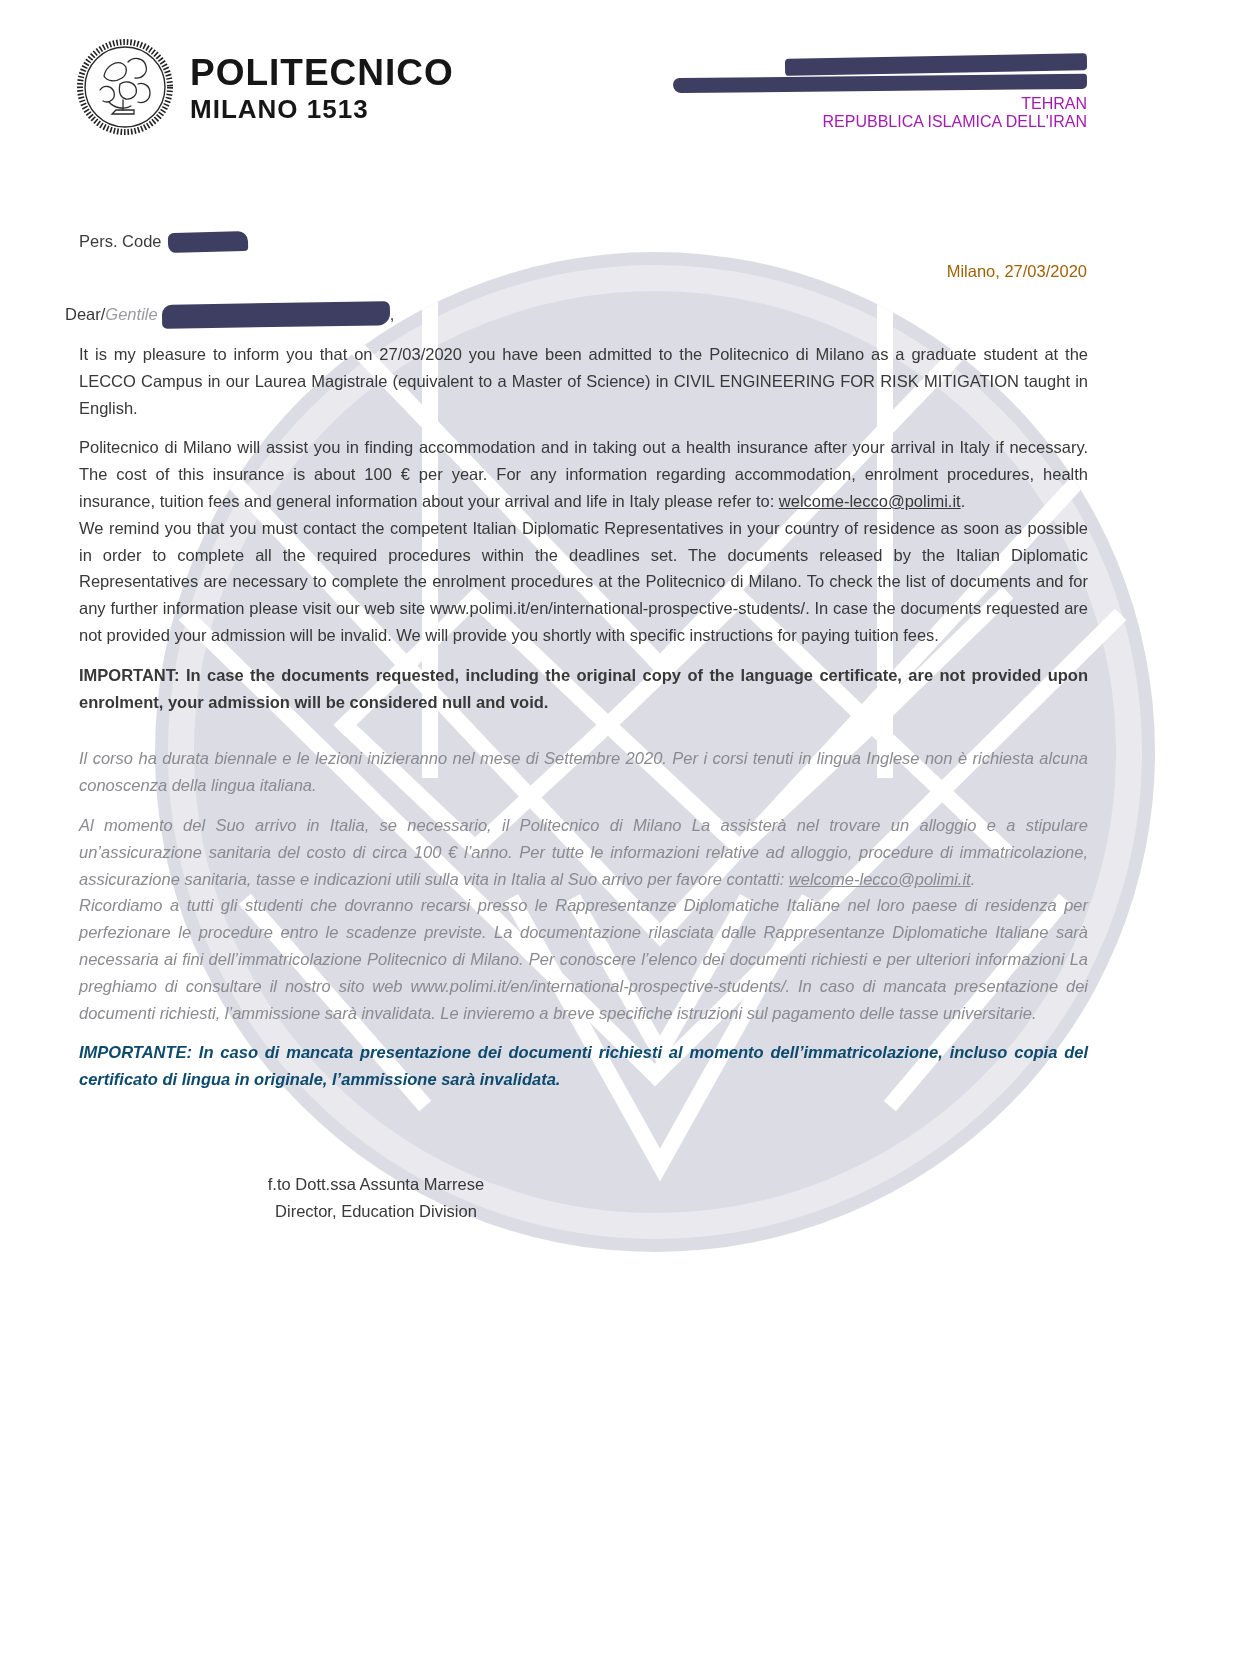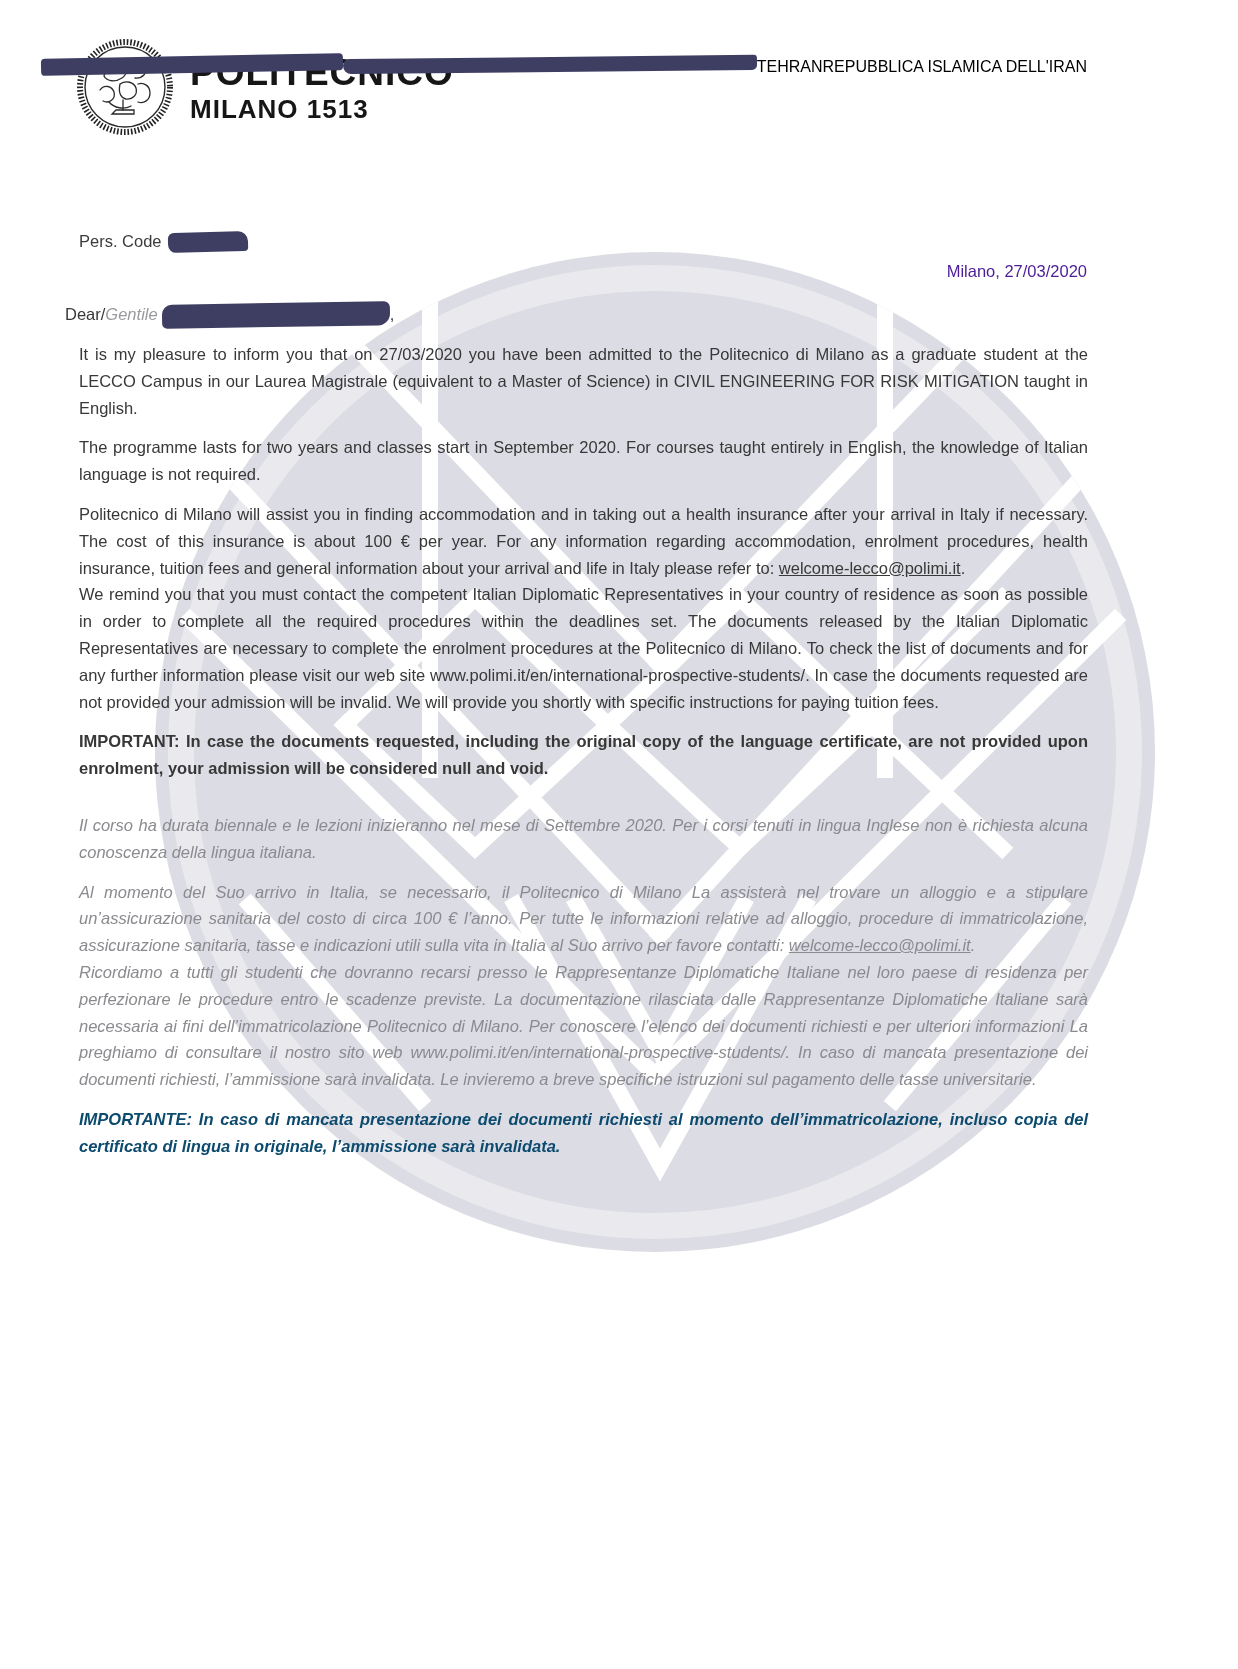--- a/index.html
+++ b/index.html
@@ -23,37 +23,37 @@
     position:absolute; left:190px; top:54px; z-index:2; color:#161616;
   }
   .brand-title {
     font-size:37px; font-weight:800; letter-spacing:1px; line-height:38px;
   }
   .brand-sub {
     font-size:26px; font-weight:800; letter-spacing:1px; line-height:30px; margin-top:2px;
   }
   .addr {
     position:absolute; right:151px; top:56px; z-index:2;
-    display:flex; flex-direction:row; align-items:flex-end;
-    font-size:16px; color:#000000; line-height:18px; text-align:right;
+    display:flex; flex-direction:column; align-items:flex-end;
+    font-size:16px; color:#a21caf; line-height:18px; text-align:right;
   }
   .bar {
     background:#3e3e63; border-radius:4px; display:inline-block;
   }
   .addr .bar1 { width:302px; height:17px; margin-bottom:3px; transform:rotate(-1.1deg); }
   .addr .bar2 { width:414px; height:15px; margin-bottom:4px; transform:rotate(-0.6deg); border-radius:8px 4px 6px 10px; }
   
   .pers-line {
     position:absolute; left:79px; top:232px; z-index:2;
     font-size:16.5px; color:#3c3c3c;
   }
   .pers-line .bar { width:80px; height:20px; vertical-align:-5px; margin-left:6px; transform:rotate(-1.5deg); border-radius:6px 10px 4px 8px; }
   .dateline {
     position:absolute; right:151px; top:262px; z-index:2;
-    font-size:16.5px; color:#4c1d95;
+    font-size:16.5px; color:#a16207;
   }
   .salutation {
     position:absolute; left:65px; top:303px; z-index:2;
     font-size:16.5px; color:#383838;
   }
   .salutation .it { color:#9a9a9e; font-style:italic; }
   .salutation .bar { width:228px; height:24px; vertical-align:-7px; margin-left:4px; transform:rotate(-0.9deg); border-radius:10px 6px 12px 5px; }
   
   .letter-body {
     position:absolute; left:79px; top:341px; width:1009px; z-index:1;
@@ -137,26 +137,29 @@
 </div>
 
 <div class="dateline">Milano, 27/03/2020</div>
 
 <div class="salutation">
   <span>Dear/</span><span class="it">Gentile</span><span class="bar"></span><span>,</span>
 </div>
 
 <div class="letter-body">
   <p>It is my pleasure to inform you that on 27/03/2020 you have been admitted to the Politecnico di Milano as a graduate student at the LECCO Campus in our Laurea Magistrale (equivalent to a  Master of Science)  in CIVIL ENGINEERING FOR RISK MITIGATION taught in English.</p>
-  <p>The programme lasts for two years and  classes start  in September 2020. For courses taught entirely in English, the knowledge of Italian language is not required.</p>
   <p class="joined"><span>Politecnico di Milano will assist you in finding accommodation and in taking out a health insurance after your arrival in Italy if necessary. The cost of this insurance is about 100 € per year. For any information regarding accommodation, enrolment procedures, health insurance, tuition fees and general information about your arrival and life in Italy please refer to: </span><a class="email-link">welcome-lecco@polimi.it</a><span>.</span></p>
   <p>We remind you that you must contact the competent Italian Diplomatic Representatives in your country of residence as soon as possible in order to complete all the required procedures within the deadlines set. The documents released by the Italian Diplomatic Representatives are necessary to complete the enrolment procedures at the Politecnico di Milano. To check the list of documents and for any further information please visit our web site www.polimi.it/en/international-prospective-students/. In case the documents requested are not provided your admission will be invalid. We will provide you shortly with specific instructions for paying tuition fees.</p>
   <p class="bold">IMPORTANT: In case the documents requested, including the original copy of the language certificate, are not provided upon enrolment, your admission will be considered null and void.</p>
 
   <div class="section-it">
     <p>Il corso ha durata biennale e le lezioni inizieranno nel mese di Settembre 2020. Per i corsi tenuti in lingua Inglese non è richiesta alcuna conoscenza della lingua italiana.</p>
     <p class="joined"><span>Al momento del Suo arrivo in Italia, se necessario, il Politecnico di Milano La assisterà nel trovare un alloggio e a stipulare un’assicurazione sanitaria del costo di circa 100 € l’anno. Per tutte le informazioni relative  ad alloggio, procedure di immatricolazione, assicurazione sanitaria, tasse e indicazioni utili sulla vita in Italia al Suo arrivo per favore contatti: </span><a class="email-link">welcome-lecco@polimi.it</a><span>.</span></p>
     <p>Ricordiamo a tutti gli studenti che dovranno recarsi presso le Rappresentanze Diplomatiche Italiane nel loro paese di residenza per perfezionare le procedure entro le scadenze previste. La documentazione rilasciata dalle Rappresentanze Diplomatiche Italiane sarà necessaria ai fini dell’immatricolazione Politecnico di Milano. Per conoscere l’elenco dei documenti richiesti e per ulteriori informazioni La preghiamo di consultare il nostro sito web www.polimi.it/en/international-prospective-students/. In caso di mancata presentazione dei documenti richiesti, l’ammissione sarà invalidata. Le invieremo a breve specifiche istruzioni sul pagamento delle tasse universitarie.</p>
     <p class="bold">IMPORTANTE: In caso di mancata presentazione dei documenti richiesti al momento dell’immatricolazione, incluso copia del certificato di lingua in originale, l’ammissione sarà invalidata.</p>
   </div>
 
 
+  <div class="signature">
+    <div>f.to Dott.ssa Assunta Marrese</div>
+    <div>Director, Education Division</div>
+  </div>
 </div>
 
 </body></html>

